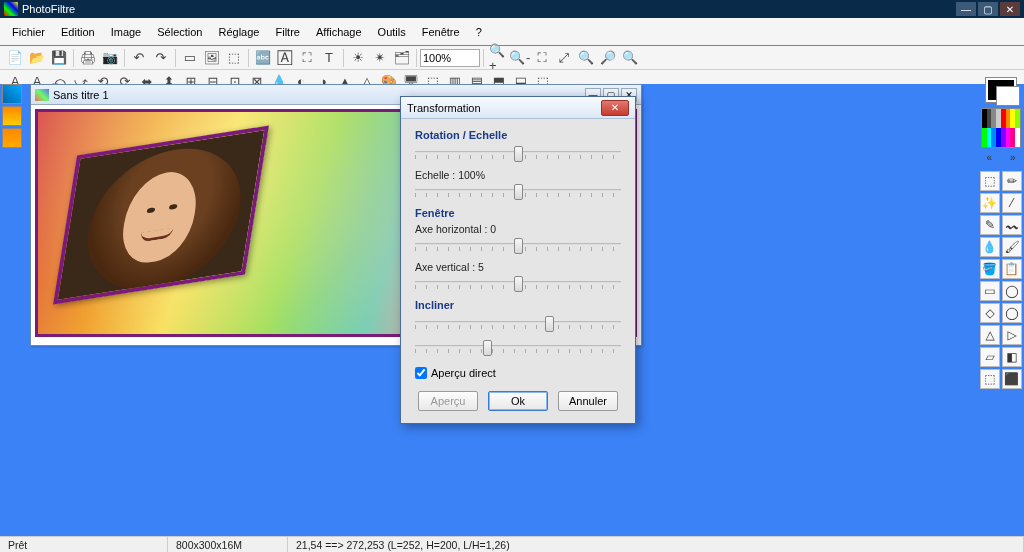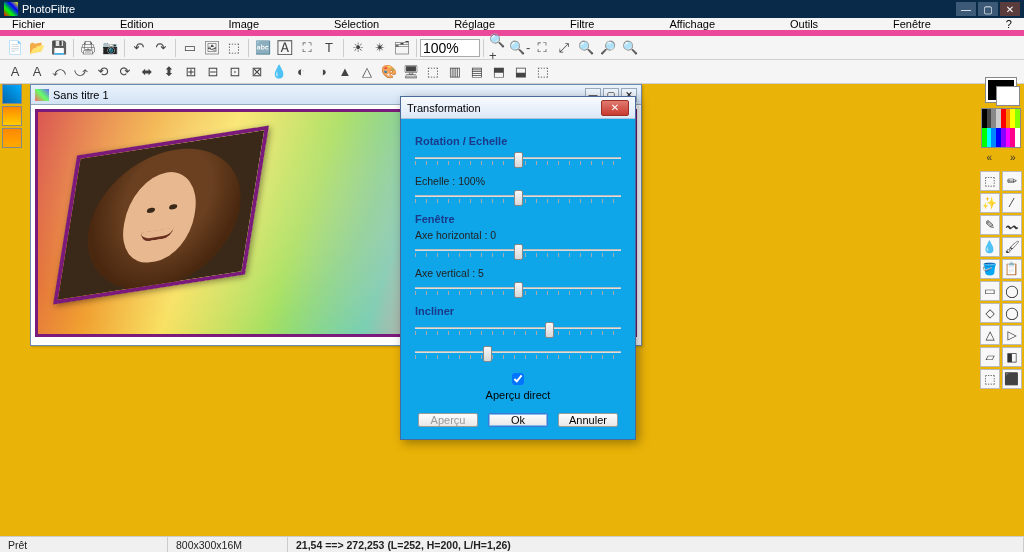--- a/index.html
+++ b/index.html
@@ -6,31 +6,31 @@
 body { font-family: "Segoe UI", Tahoma, sans-serif; font-size: 11px; background: #c0c0c0; width: 1024px; height: 552px; overflow: hidden; position: relative; }
 
 
 .titlebar { background: #0a2a4a; color: #fff; height: 18px; display: flex; align-items: center; padding: 0 4px; }
 .titlebar .app-icon { width: 14px; height: 14px; margin-right: 4px; background: linear-gradient(45deg,#f00,#0f0,#00f,#ff0); border-radius:1px; }
 .titlebar .title { flex: 1; font-size: 11px; }
 .titlebar .wc { width: 20px; height: 14px; background: #3c5a78; margin-left: 2px; display:flex; align-items:center; justify-content:center; color:#fff; font-size:10px; cursor:pointer; }
 .titlebar .wc.close { background:#5a3c3c; }
 
 
-.menubar { background: #f5f5f5; height: 18px; display: flex; align-items: center; padding: 0 4px; border-bottom: 6px solid #ec4899; justify-content: space-between; }
+.menubar { background: #f5f5f5; height: 28px; display: flex; align-items: center; padding: 0 4px; border-bottom: 1px solid #ec4899; }
 .menubar span { padding: 2px 8px; cursor: pointer; }
 
 
 .toolbar { background: #f5f5f5; height: 24px; display: flex; align-items: center; padding: 0 4px; border-bottom: 1px solid #d0d0d0; }
 .tb-btn { width: 20px; height: 20px; margin: 0 1px; display:flex; align-items:center; justify-content:center; cursor:pointer; border:1px solid transparent; border-radius:2px; font-size:13px; color:#444; }
 .tb-sep { width:1px; height:18px; background:#ccc; margin:0 3px; }
-.zoom-combo { width:60px; height:18px; font-size:14px; border:1px solid #aaa; padding:0 2px; }
-
-
-.main { position:absolute; top:84px; left:0; right:0; bottom:16px; background:#eab308;text-decoration:underline; }
+.zoom-combo { width:60px; height:18px; font-size:11px; border:1px solid #aaa; padding:0 2px; }
+
+
+.main { position:absolute; top:84px; left:0; right:0; bottom:16px; background:#3b82f6;text-decoration:underline; }
 
 
 .leftstrip { position:absolute; left:2px; top:0; width:24px; display:flex; flex-direction:column; gap:2px; }
 .ls-sw { width:20px; height:20px; border:1px solid #888; cursor:pointer; }
 
 
 .docwin { position:absolute; left:30px; top:0; width:612px; height:262px; background:#fff; border:1px solid #6a8ab0; box-shadow:1px 1px 2px rgba(0,0,0,.2); }
 .docwin .dtitle { height:20px; background:linear-gradient(#eaf2fb,#d3e3f5); display:flex; align-items:center; padding:0 4px; font-size:11px; border-bottom:1px solid #9ab; }
 .docwin .dtitle .dicon { width:14px; height:12px; background:linear-gradient(45deg,#f66,#6f6,#66f); margin-right:4px; }
 .docwin .dtitle .dspacer { flex:1; }
@@ -51,42 +51,42 @@
 .color-sw::after { content:""; position:absolute; right:-6px; bottom:-6px; width:22px; height:18px; background:#fff; border:1px solid #888; }
 .palette { width:40px; height:40px; background:
   linear-gradient(to right, #000 0 12%, #444 12% 25%, #888 25% 37%, #ccc 37% 50%, #f00 50% 62%, #f80 62% 75%, #ff0 75% 87%, #8f0 87% 100%),
   linear-gradient(to right, #0f0 0 12%, #0ff 12% 25%, #08f 25% 37%, #00f 37% 50%, #80f 50% 62%, #f0f 62% 75%, #f08 75% 87%, #fff 87% 100%);
   background-size:100% 50%, 100% 50%; background-position:0 0, 0 100%; background-repeat:no-repeat; border:1px solid #888; margin-bottom:2px; }
 .arrowsrow { display:flex; gap:18px; font-size:10px; color:#333; margin-bottom:6px; }
 .toolgrid { display:grid; grid-template-columns:20px 20px; gap:2px; }
 .tg-btn { width:20px; height:20px; border:1px solid #bbb; background:#f8f8f8; display:flex; align-items:center; justify-content:center; font-size:12px; cursor:pointer; color:#333; }
 
 
-.dialog { position:absolute; left:400px; top:96px; width:236px; background:#0ea5e9; border:1px solid #4a6a9a; box-shadow:3px 3px 10px rgba(0,0,0,.35); z-index:10; }
+.dialog { position:absolute; left:400px; top:96px; width:236px; background:#e5e5e5; border:1px solid #4a6a9a; box-shadow:3px 3px 10px rgba(0,0,0,.35); z-index:10; }
 .dialog .dlg-title { height:22px; background:linear-gradient(#f8fbff,#dce8f6); display:flex; align-items:center; padding:0 6px; font-size:11px; border-bottom:1px solid #b0c0d8; }
 .dialog .dlg-title .spacer { flex:1; }
 .dialog .dlg-close { width:28px; height:16px; background:linear-gradient(#e07a70,#c83a30); border:1px solid #9a3028; border-radius:2px; color:#fff; display:flex; align-items:center; justify-content:center; font-size:10px; cursor:pointer; }
-.dlg-body { padding:10px 14px 12px; }
+.dlg-body { padding:4px 14px 12px; }
 .dlg-section { font-weight:600; color:#1a3a8a; margin-top:6px; margin-bottom:4px; font-size:11px; }
 .dlg-label { font-size:10.5px; color:#222; margin-bottom:2px; }
 .slider-wrap { position:relative; height:18px; margin-bottom:6px; }
 .slider-track { position:absolute; left:0; right:0; top:6px; height:2px; background:#ddd; border-top:1px solid #bbb; }
 .slider-ticks { position:absolute; left:0; right:0; top:10px; height:4px; background:repeating-linear-gradient(to right, #aaa 0 1px, transparent 1px 11px); }
 .slider-thumb { position:absolute; top:1px; width:9px; height:16px; background:linear-gradient(#f8f8f8,#d8d8d8); border:1px solid #888; border-radius:2px; cursor:pointer; }
-.dlg-check { display:flex; align-items:center; gap:4px; margin:10px 0 8px; font-size:11px;flex-direction:column; }
+.dlg-check { display:flex; align-items:center; gap:4px; margin:10px 0 8px; font-size:11px; }
 .dlg-check input { width:12px; height:12px; }
 .dlg-buttons { display:flex; gap:10px; justify-content:center; padding-top:4px; }
-.dlg-btn { width:60px; height:14px; font-size:11px; border:1px solid #9a9a9a; background:linear-gradient(#fdfdfd,#e8e8e8); border-radius:2px; cursor:pointer; }
+.dlg-btn { width:60px; height:20px; font-size:11px; border:1px solid #9a9a9a; background:linear-gradient(#fdfdfd,#e8e8e8); border-radius:2px; cursor:pointer; }
 .dlg-btn.primary { border-color:#3a7ad0; box-shadow:0 0 0 1px #8ab8ee inset; }
 .dlg-btn:disabled { color:#999; }
 
 
 .statusbar { position:absolute; left:0; right:0; bottom:0; height:16px; background:#f0f0f0; border-top:1px solid #ccc; display:flex; align-items:center; font-size:10.5px; color:#222; }
 .statusbar .cell { padding:0 8px; border-right:1px solid #ccc; height:100%; display:flex; align-items:center; }
-.statusbar .cell.w1 { width:168px; } .statusbar .cell.w2 { width:120px; } .statusbar .cell.w3 { flex:1;font-weight:bold; }
+.statusbar .cell.w1 { width:168px; } .statusbar .cell.w2 { width:120px; } .statusbar .cell.w3 { flex:1; }
 </style>
 </head>
 <body>
 
 <div class="titlebar">
   <div class="app-icon"></div>
   <div class="title">PhotoFiltre</div>
   <div class="wc">—</div>
   <div class="wc">▢</div>
   <div class="wc close">✕</div>

